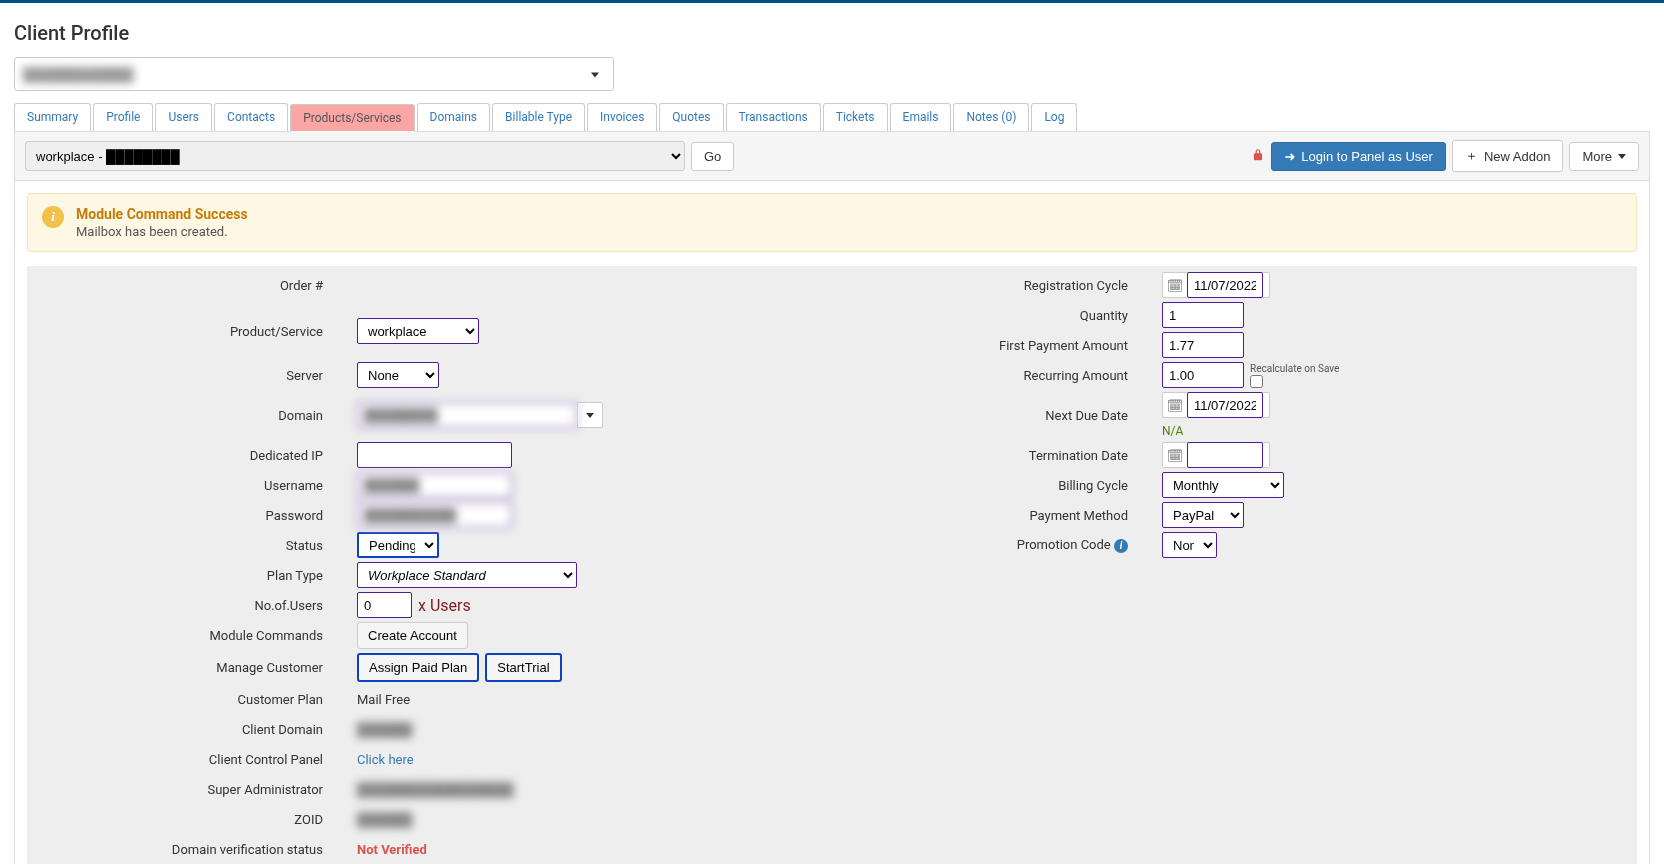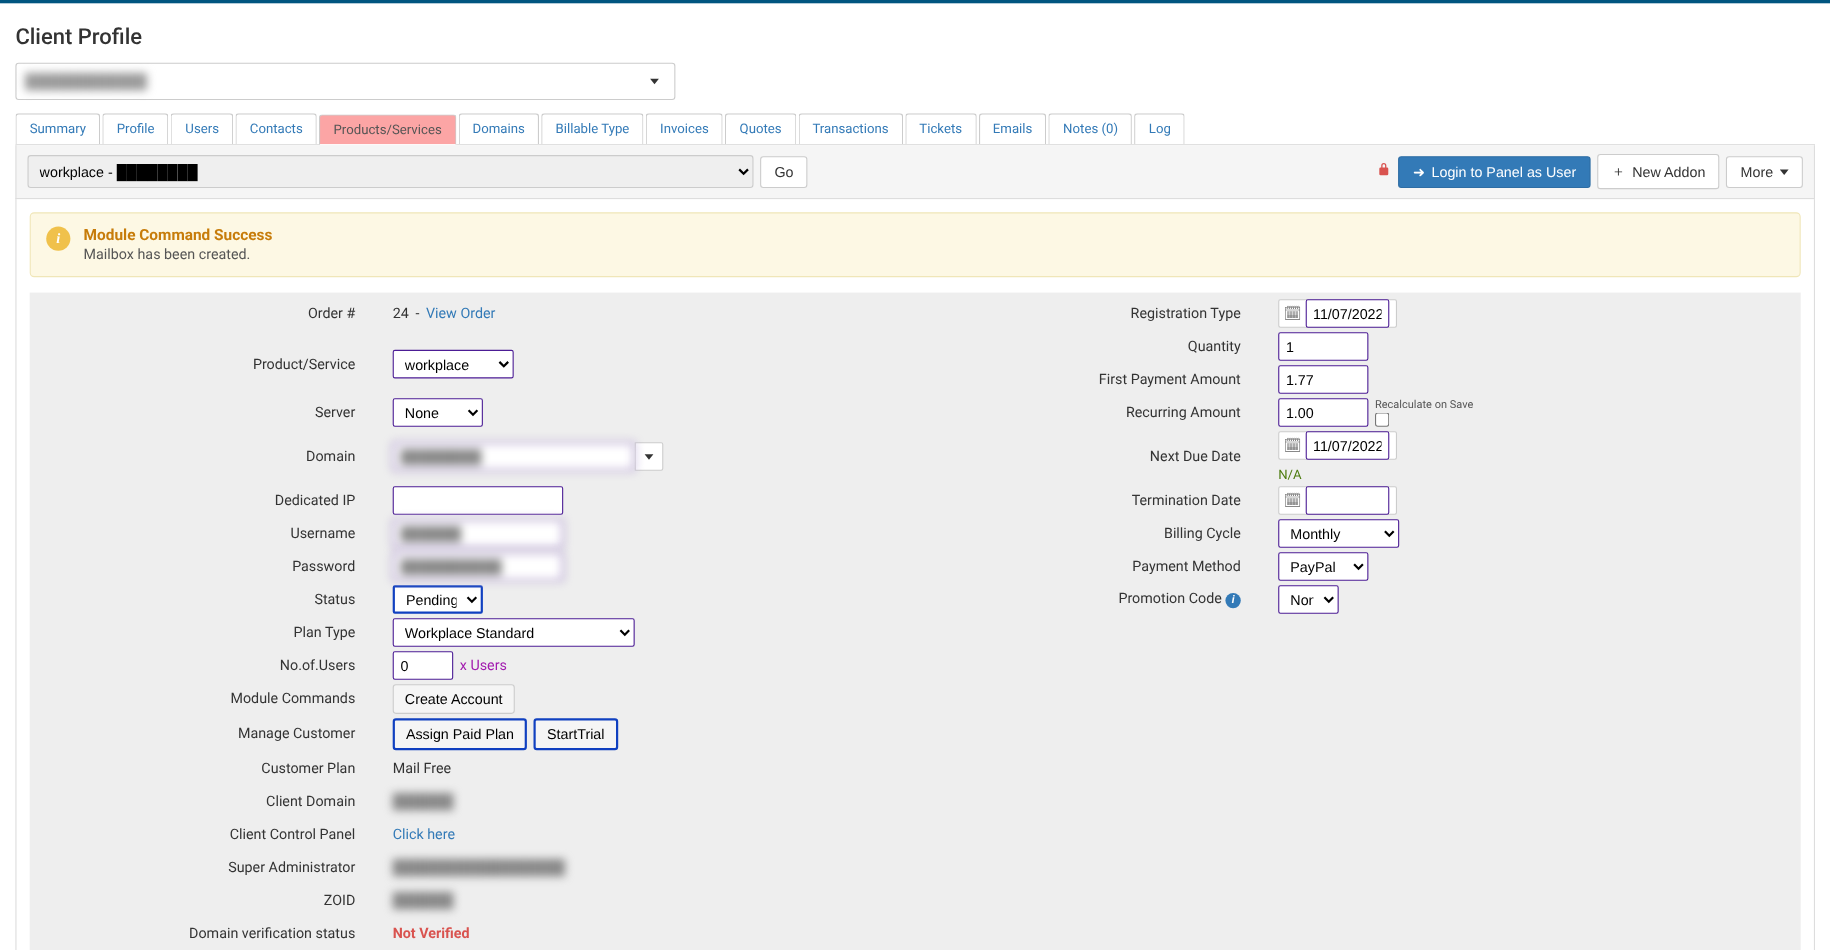--- a/index.html
+++ b/index.html
@@ -32,22 +32,22 @@
 .form-area{background:#eeeeee;padding:4px 0;}
 .cols{display:flex;}
 .col-left{flex:0 0 50%;}
 .col-right{flex:0 0 50%;}
 .frow{display:flex;align-items:center;min-height:30px;padding:2px 6px;gap:24px;}
 .frow .lbl{width:300px;text-align:right;padding-right:10px;font-size:13px;color:#333;}
 .frow .val{flex:1;display:flex;align-items:center;gap:6px;}
 .frow input[type=text],.frow select{height:26px;border:1px solid #4c1d95;border-radius:2px;padding:2px 6px;font-size:13px;background:#fff;}
 .frow .w80{width:82px;}
 .frow .w150{width:155px;}
-.frow .w220{width:220px;}
-.frow .w110{width:110px;}
+.frow .w220{width:220px;font-style:italic;}
+.frow .w110{width:122px;}
 .frow .w50{width:55px;}
 .link{color:#337ab7;cursor:pointer;}
 .blurval{filter:blur(4px);color:#888;}
 .highlight-blue{border:2px solid #1040c0 !important;}
 .small-btn{padding:5px 10px;border:1px solid #ccc;background:#f5f5f5;border-radius:3px;font-size:13px;cursor:pointer;}
 .status-red{color:#d9534f;font-weight:bold;}
 .input-group{display:flex;}
 .input-group input{border-radius:2px 0 0 2px;border-right:none;}
 .input-group .addon{border:1px solid #ccc;border-radius:0 2px 2px 0;background:#fff;width:26px;display:flex;align-items:center;justify-content:center;font-size:10px;cursor:pointer;}
 .date-input{display:flex;align-items:center;border:1px solid #ccc;border-radius:2px;background:#fff;height:26px;width:108px;}
@@ -119,25 +119,20 @@
         <div class="msg">Mailbox has been created.</div>
       </div>
     </div>
 
     <div class="form-area">
       <div class="cols">
 
         <div class="col-left">
           <div class="frow">
             <div class="lbl">Order #</div>
-            <div class="val">
-              <span>24</span>
-              <span> - </span>
-              <span class="link">View Order</span>
-            </div>
           </div>
           <div class="frow" style="margin-top:16px;">
             <div class="lbl">Product/Service</div>
             <div class="val">
               <select class="w110"><option>workplace</option></select>
             </div>
           </div>
           <div class="frow" style="margin-top:14px;">
             <div class="lbl">Server</div>
             <div class="val">
@@ -182,21 +177,21 @@
           <div class="frow">
             <div class="lbl">Plan Type</div>
             <div class="val">
                 <select class="w220"><option>Workplace Standard</option></select>
               </div>
           </div>
           <div class="frow">
             <div class="lbl">No.of.Users</div>
             <div class="val">
               <input type="text" class="w50" value="0" style="">
-              <span style="font-size:13px;color:#a21caf;">x Users</span>
+              <span style="font-size:16px;color:#7f1d1d;">x Users</span>
             </div>
           </div>
           <div class="frow">
             <div class="lbl">Module Commands</div>
             <div class="val">
                 <button class="small-btn">Create Account</button>
               </div>
           </div>
           <div class="frow">
             <div class="lbl">Manage Customer</div>
@@ -239,21 +234,21 @@
             <div class="lbl">Domain verification status</div>
             <div class="val">
                 <span class="status-red">Not Verified</span>
               </div>
           </div>
 
         </div>
 
         <div class="col-right">
           <div class="frow">
-            <div class="lbl">Registration Type</div>
+            <div class="lbl">Registration Cycle</div>
             <div class="val">
               <div class="date-input">
                 <span class="cal">🗓</span>
                 <input type="text" value="11/07/2022" style="">
               </div>
             </div>
           </div>
           <div class="frow">
             <div class="lbl">Quantity</div>
             <div class="val">

